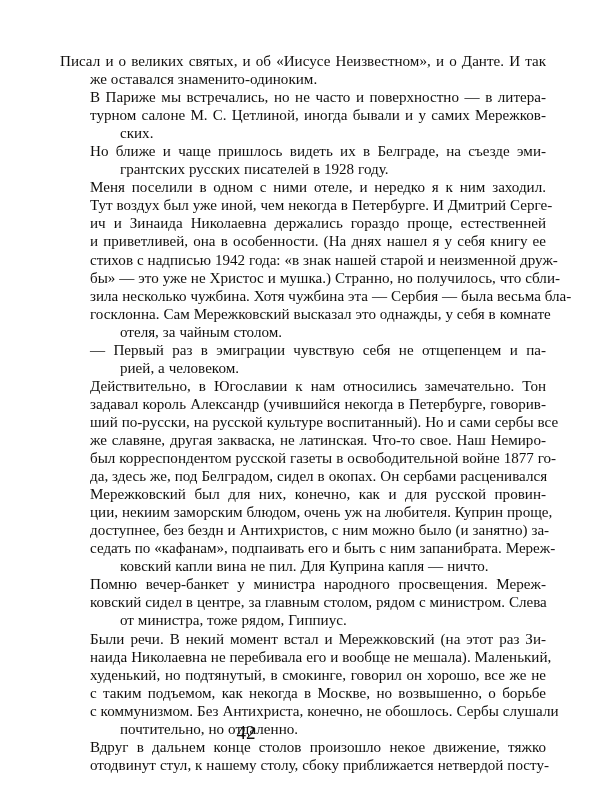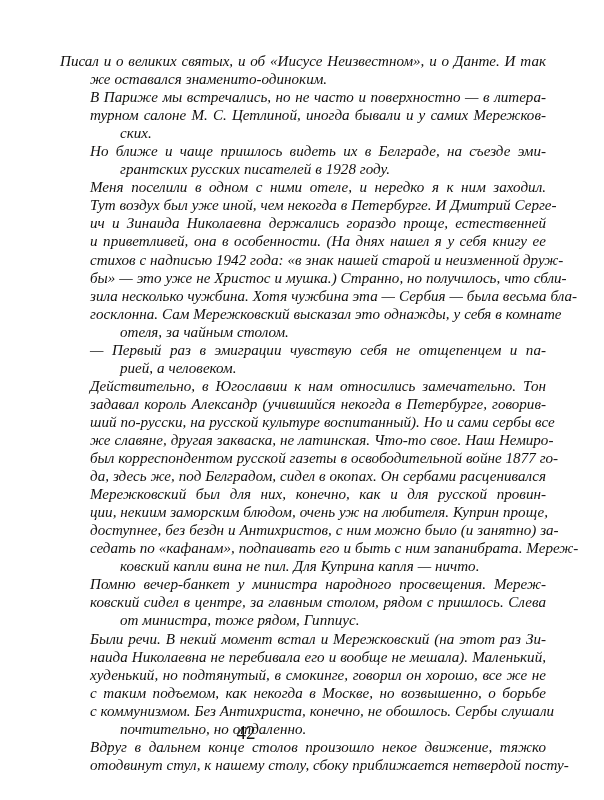--- a/index.html
+++ b/index.html
@@ -34,21 +34,20 @@
     margin: 0;
     text-indent: 30px;
     text-align: justify;
     text-justify: inter-word;
     font-size: 15.1px;
     line-height: 18.05px;
     letter-spacing: 0.0px;
     word-spacing: 0.15px;
     hyphens: none;
     color: #100f0d;
-    font-style: italic;
   }
   
   .para.cont {
     text-indent: 0;
   }
   
   .para .ln {
     display: block;
     text-align: justify;
     text-align-last: justify;
@@ -118,21 +117,21 @@
       </p>
       <p class="para">
         <span class="ln ind">Мережковский был для них, конечно, как и для русской провин-</span>
         <span class="ln">ции, некиим заморским блюдом, очень уж на любителя. Куприн проще,</span>
         <span class="ln">доступнее, без бездн и Антихристов, с ним можно было (и занятно) за-</span>
         <span class="ln">седать по «кафанам», подпаивать его и быть с ним запанибрата. Мереж-</span>
         <span class="ln last">ковский капли вина не пил. Для Куприна капля — ничто.</span>
       </p>
       <p class="para">
         <span class="ln ind">Помню вечер-банкет у министра народного просвещения. Мереж-</span>
-        <span class="ln">ковский сидел в центре, за главным столом, рядом с пришлось. Слева</span>
+        <span class="ln">ковский сидел в центре, за главным столом, рядом с министром. Слева</span>
         <span class="ln last">от министра, тоже рядом, Гиппиус.</span>
       </p>
       <p class="para">
         <span class="ln ind">Были речи. В некий момент встал и Мережковский (на этот раз Зи-</span>
         <span class="ln">наида Николаевна не перебивала его и вообще не мешала). Маленький,</span>
         <span class="ln">худенький, но подтянутый, в смокинге, говорил он хорошо, все же не</span>
         <span class="ln">с таким подъемом, как некогда в Москве, но возвышенно, о борьбе</span>
         <span class="ln">с коммунизмом. Без Антихриста, конечно, не обошлось. Сербы слушали</span>
         <span class="ln last">почтительно, но отдаленно.</span>
       </p>

